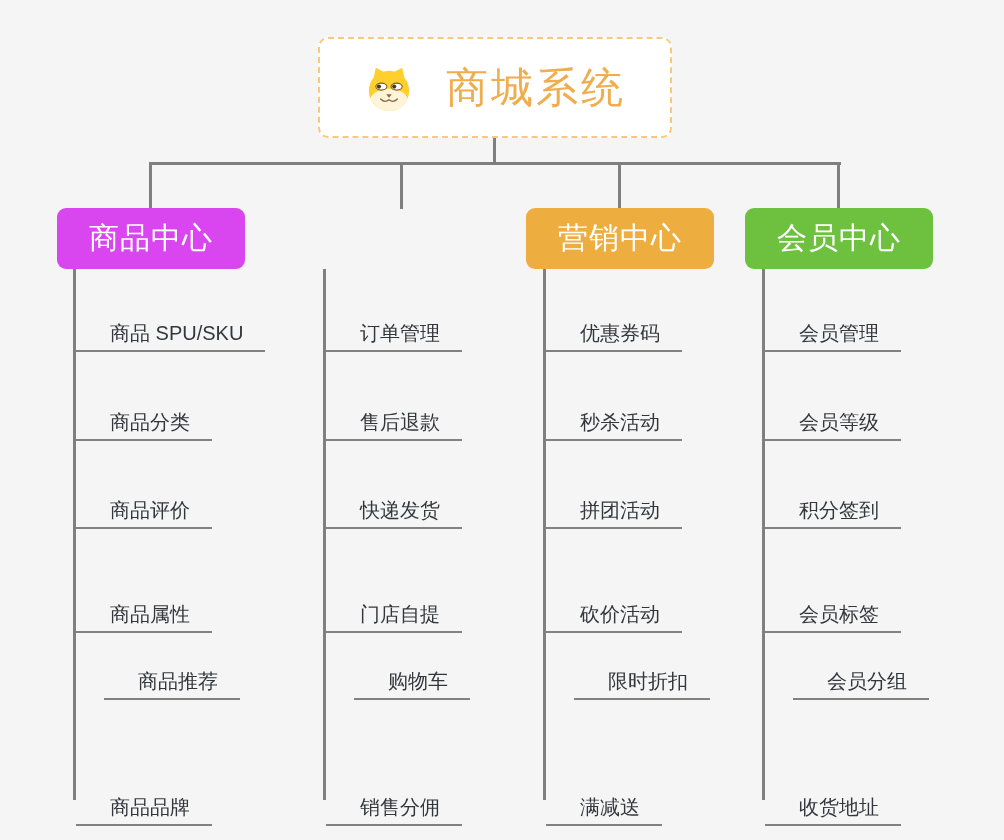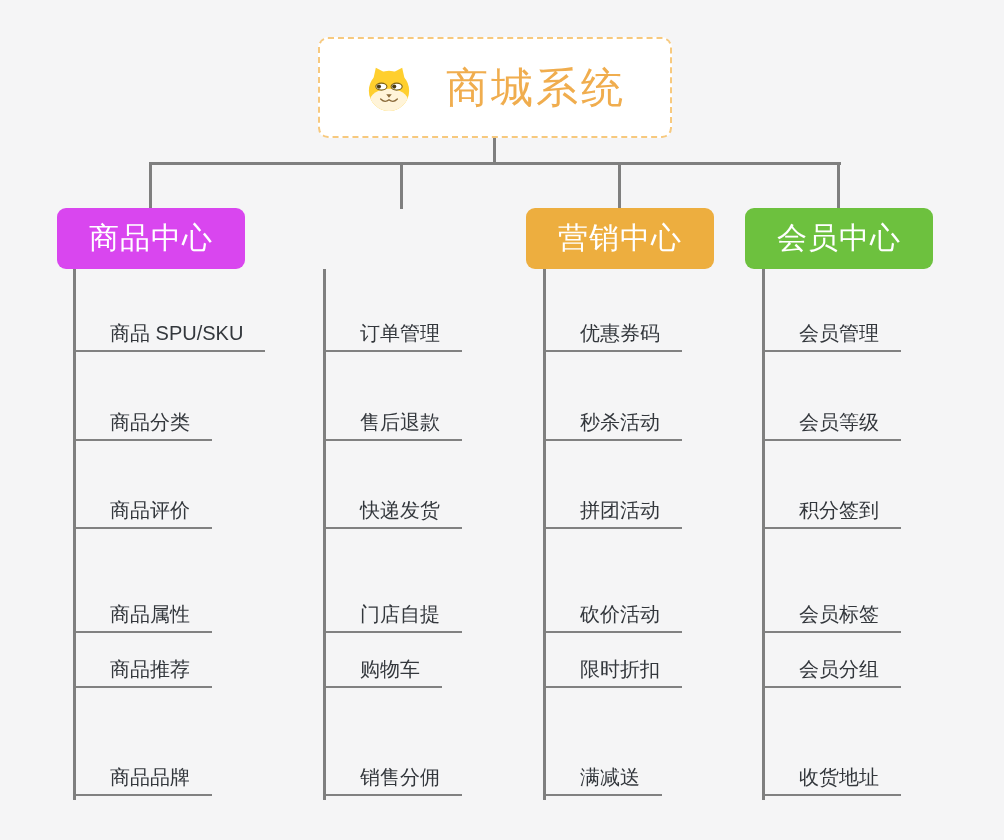--- a/index.html
+++ b/index.html
@@ -84,22 +84,22 @@
     border-bottom: 2px solid #818181;
     font-size: 20px;
     line-height: 1;
     color: #33373c;
     white-space: nowrap;
   }
   .leaf:nth-child(1) { top: 54px;  }
   .leaf:nth-child(2) { top: 143px; }
   .leaf:nth-child(3) { top: 231px; }
   .leaf:nth-child(4) { top: 335px; }
-  .leaf:nth-child(5) { top: 390px; }
-  .leaf:nth-child(6) { top: 498px; }
+  .leaf:nth-child(5) { top: 402px; margin-left: 28px; }
+  .leaf:nth-child(6) { top: 528px; }
 </style>
 </head>
 <body>
 
 <div class="canvas">
 
   <div class="root-node">
     <svg class="dog-icon" viewBox="0 0 72 72" aria-hidden="true">
       <defs>
           <clipPath id="headClip">

